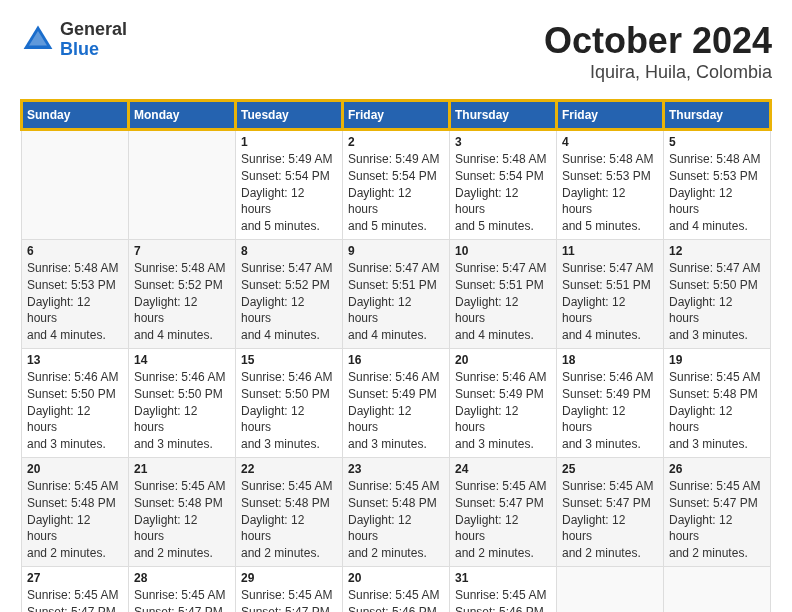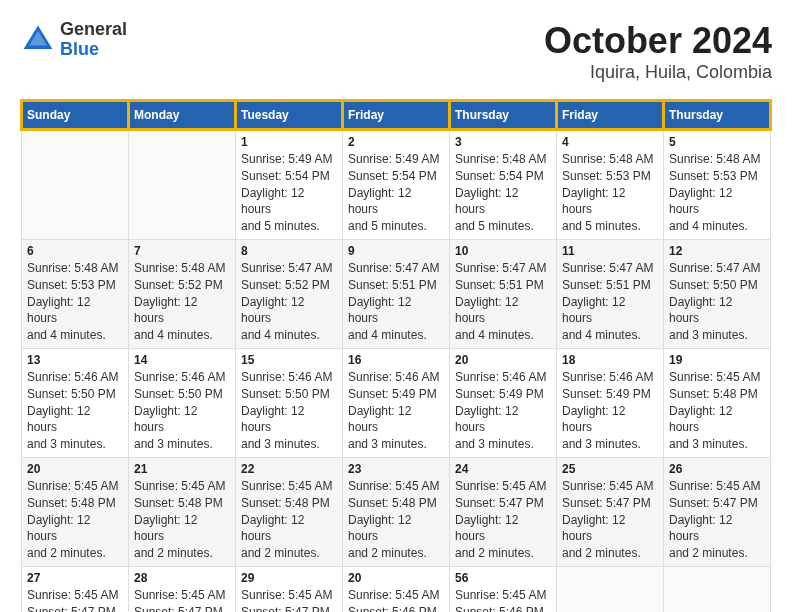--- a/index.html
+++ b/index.html
@@ -342,21 +342,21 @@
 and 1 minute.</div>
         </td>
         <td>
           <span class="day-num">20</span>
           <div class="day-info" style="white-space: pre-line;">Sunrise: 5:45 AM
 Sunset: 5:46 PM
 Daylight: 12 hours
 and 1 minute.</div>
         </td>
         <td>
-          <span class="day-num">56</span>
+          <span class="day-num">31</span>
           <div class="day-info" style="white-space: pre-line;">Sunrise: 5:45 AM
 Sunset: 5:46 PM
 Daylight: 12 hours
 and 1 minute.</div>
         </td>
         <td class="empty"></td>
         <td class="empty"></td>
       </tr>
     </tbody>
 </table>

